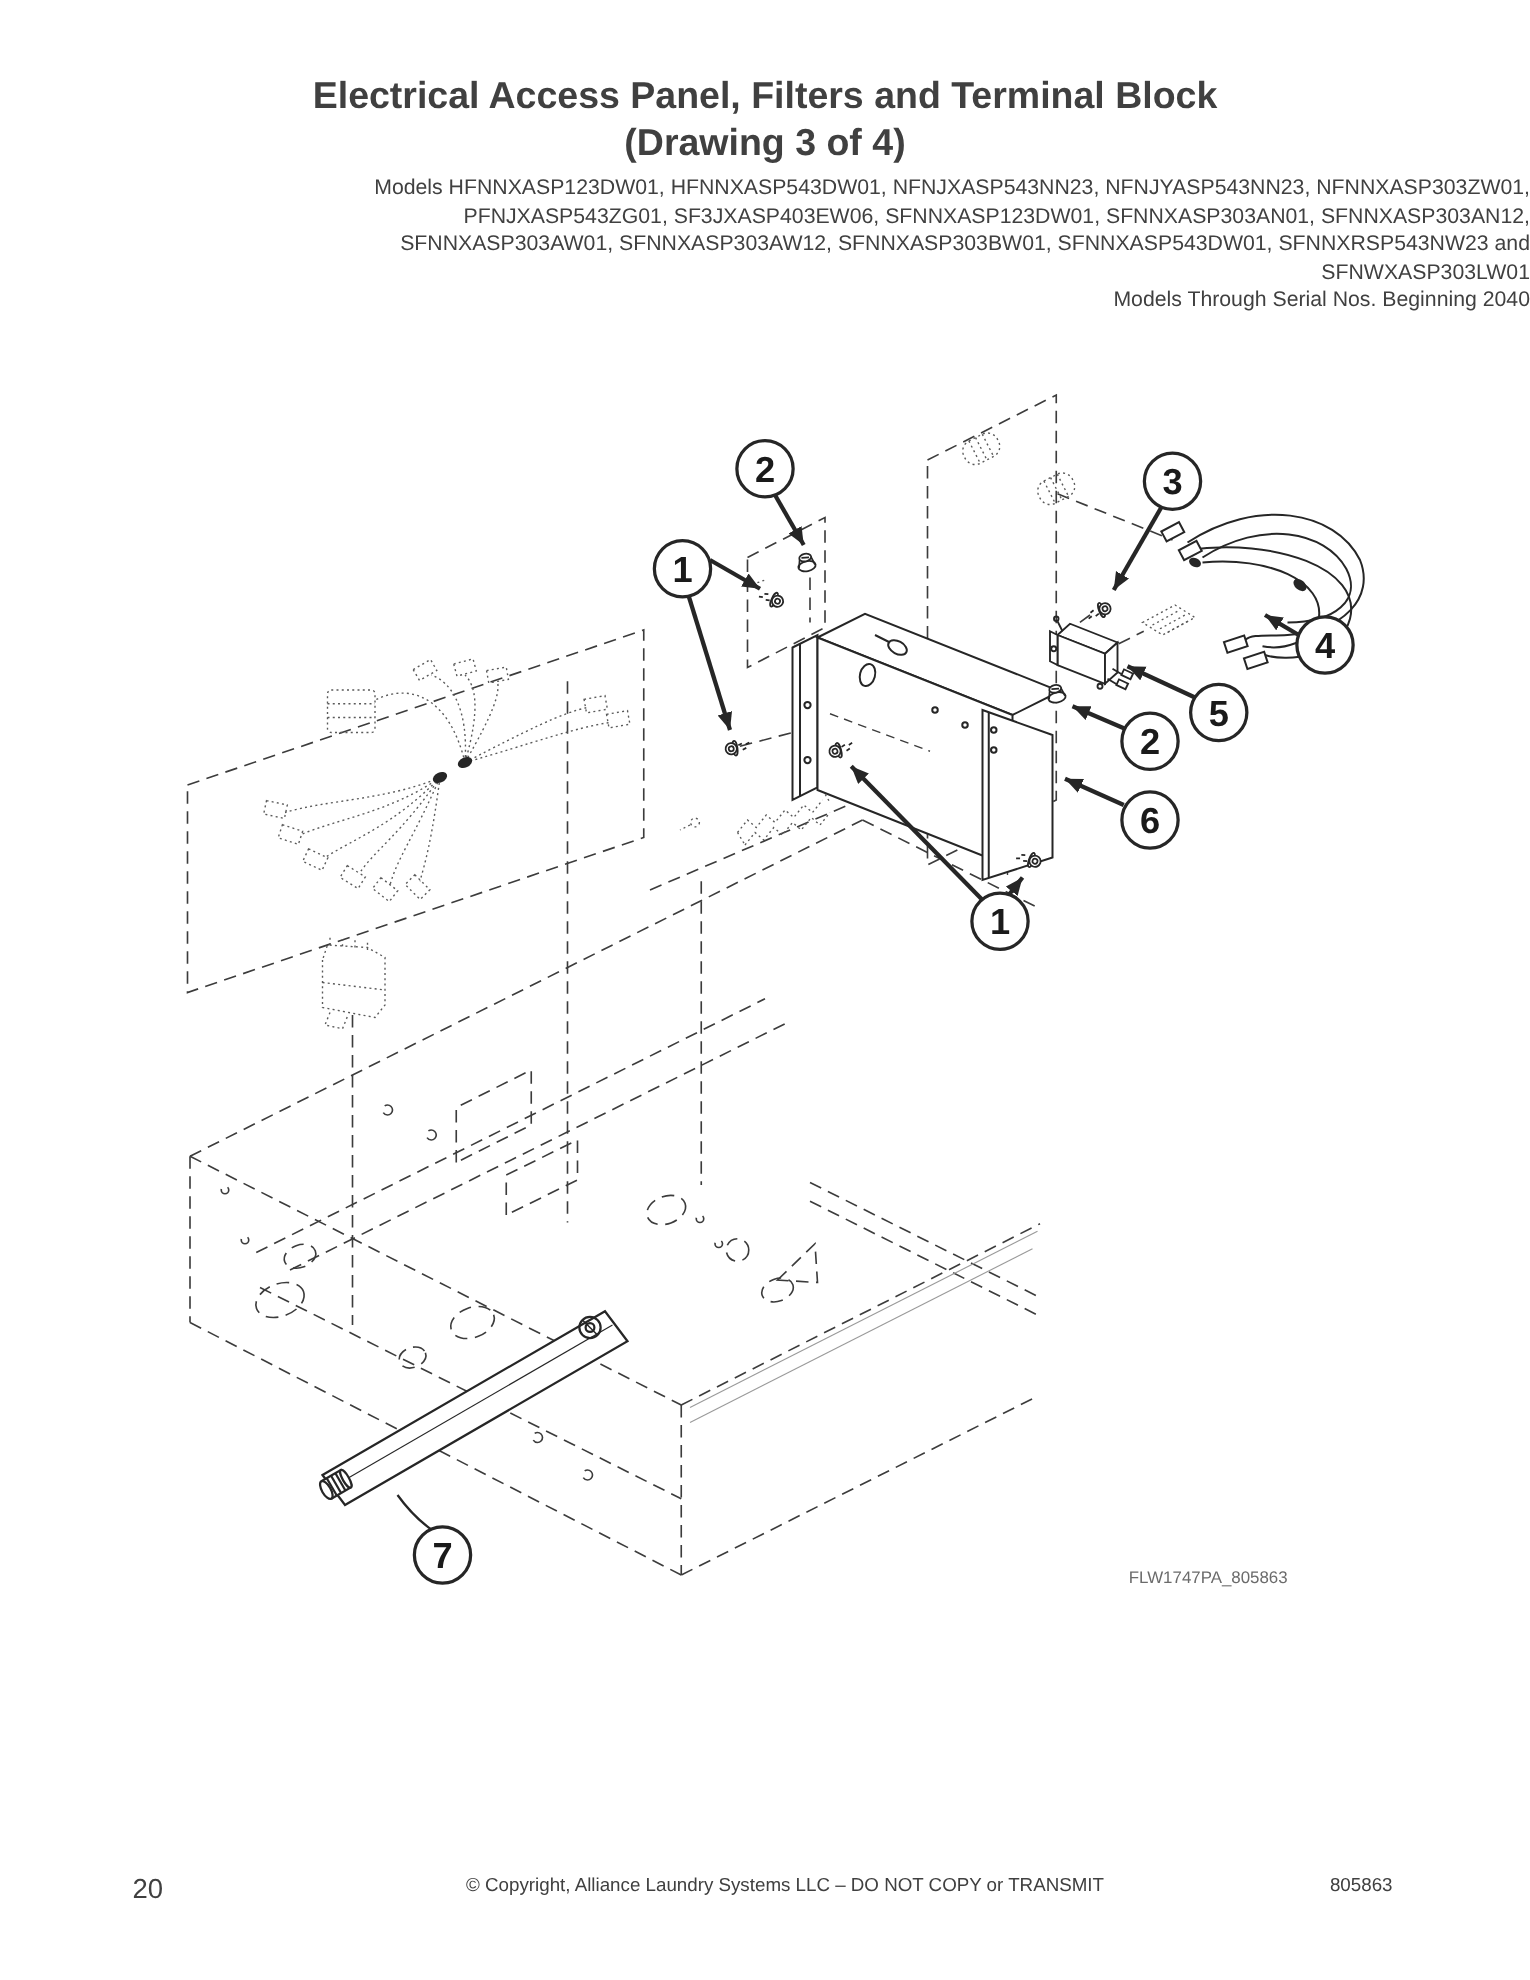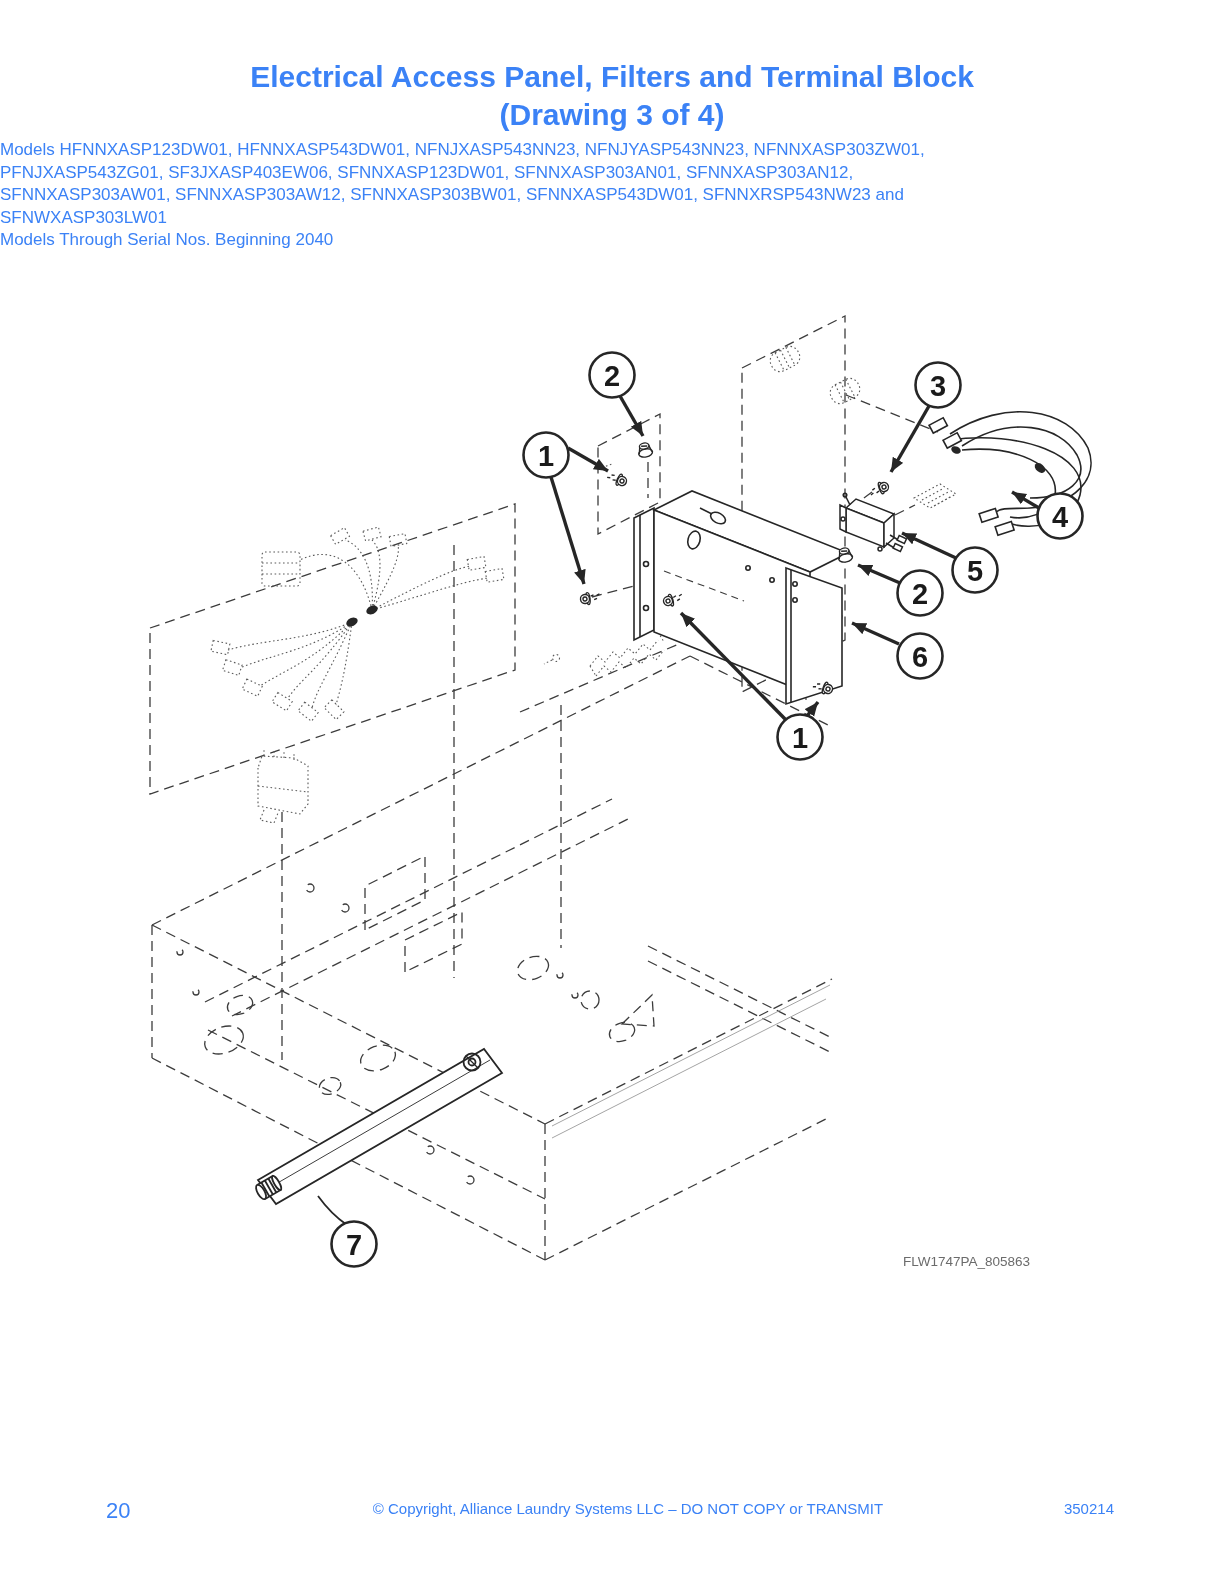--- a/index.html
+++ b/index.html
@@ -1,20 +1,20 @@
 <!DOCTYPE html>
 <html><head>
 <meta charset="utf-8">
 <style>
   html,body{margin:0;padding:0;background:#ffffff;}
   .page{position:relative;width:1224px;height:1584px;background:#ffffff;overflow:hidden;
-        font-family:"Liberation Sans", sans-serif;color:#3b82f6;}
+        font-family:"Liberation Sans", sans-serif;color:#404040;}
   .title-block{position:absolute;top:58px;left:0;width:100%;text-align:center;
         font-weight:bold;font-size:30px;line-height:38px;}
-  .models-block{position:absolute;top:139px;left:0;width:100%;text-align:left;
+  .models-block{position:absolute;top:139px;left:0;width:100%;text-align:right;
         font-size:17px;line-height:22.5px;}
   .drawing-svg{position:absolute;top:0;left:0;}
   .footer{position:absolute;top:1498px;left:0;width:100%;font-size:15px;}
   .footer .pageno{position:absolute;left:106px;top:0;font-size:22px;}
   .footer .copy{position:absolute;left:0;width:100%;text-align:center;top:2px;padding-left:16px;}
   .footer .docno{position:absolute;right:110px;top:2px;}
 </style>
 </head>
 <body>
 
@@ -348,16 +348,16 @@
         <text x="354" y="1254.5">7</text>
       </g>
     </g>
 
     <text x="903" y="1266" font-size="13.5" fill="#6b6b6b" font-family="Liberation Sans, sans-serif" text-anchor="start">FLW1747PA_805863</text>
   </svg>
 
   <div class="footer">
     <span class="pageno">20</span>
     <span class="copy">© Copyright, Alliance Laundry Systems LLC – DO NOT COPY or TRANSMIT</span>
-    <span class="docno">350214</span>
+    <span class="docno">805863</span>
   </div>
 
 </div>
 
 </body></html>

